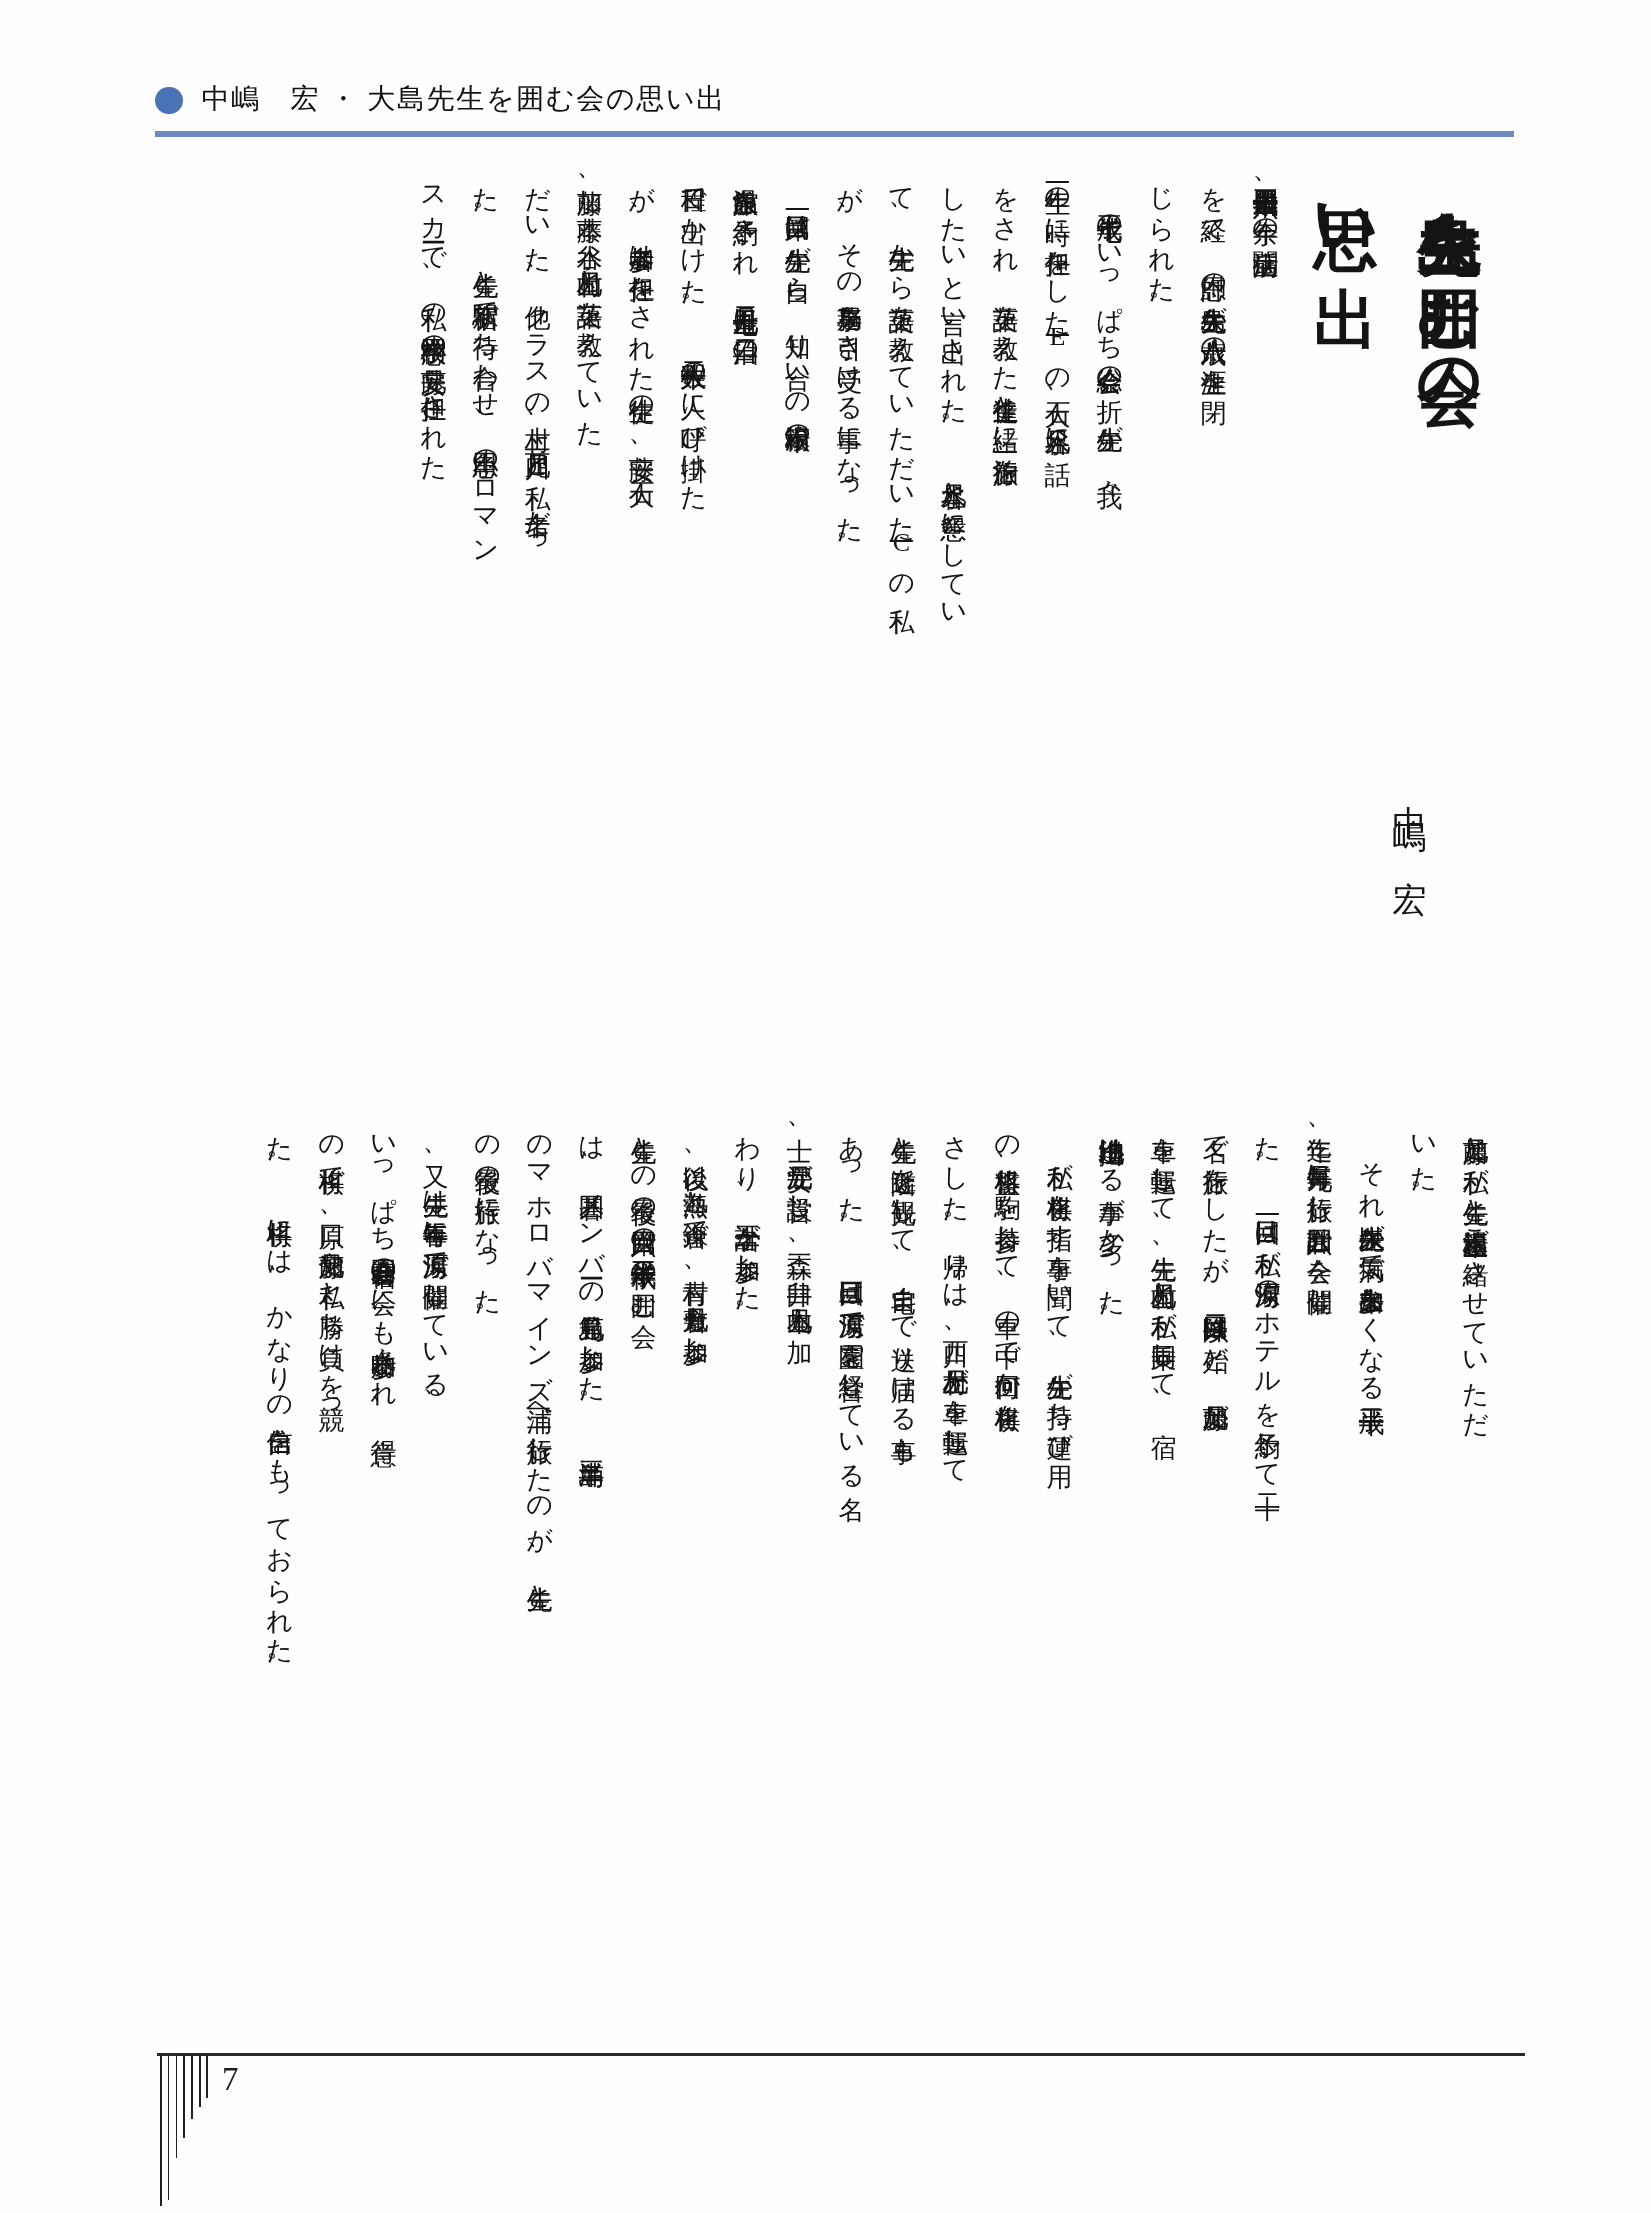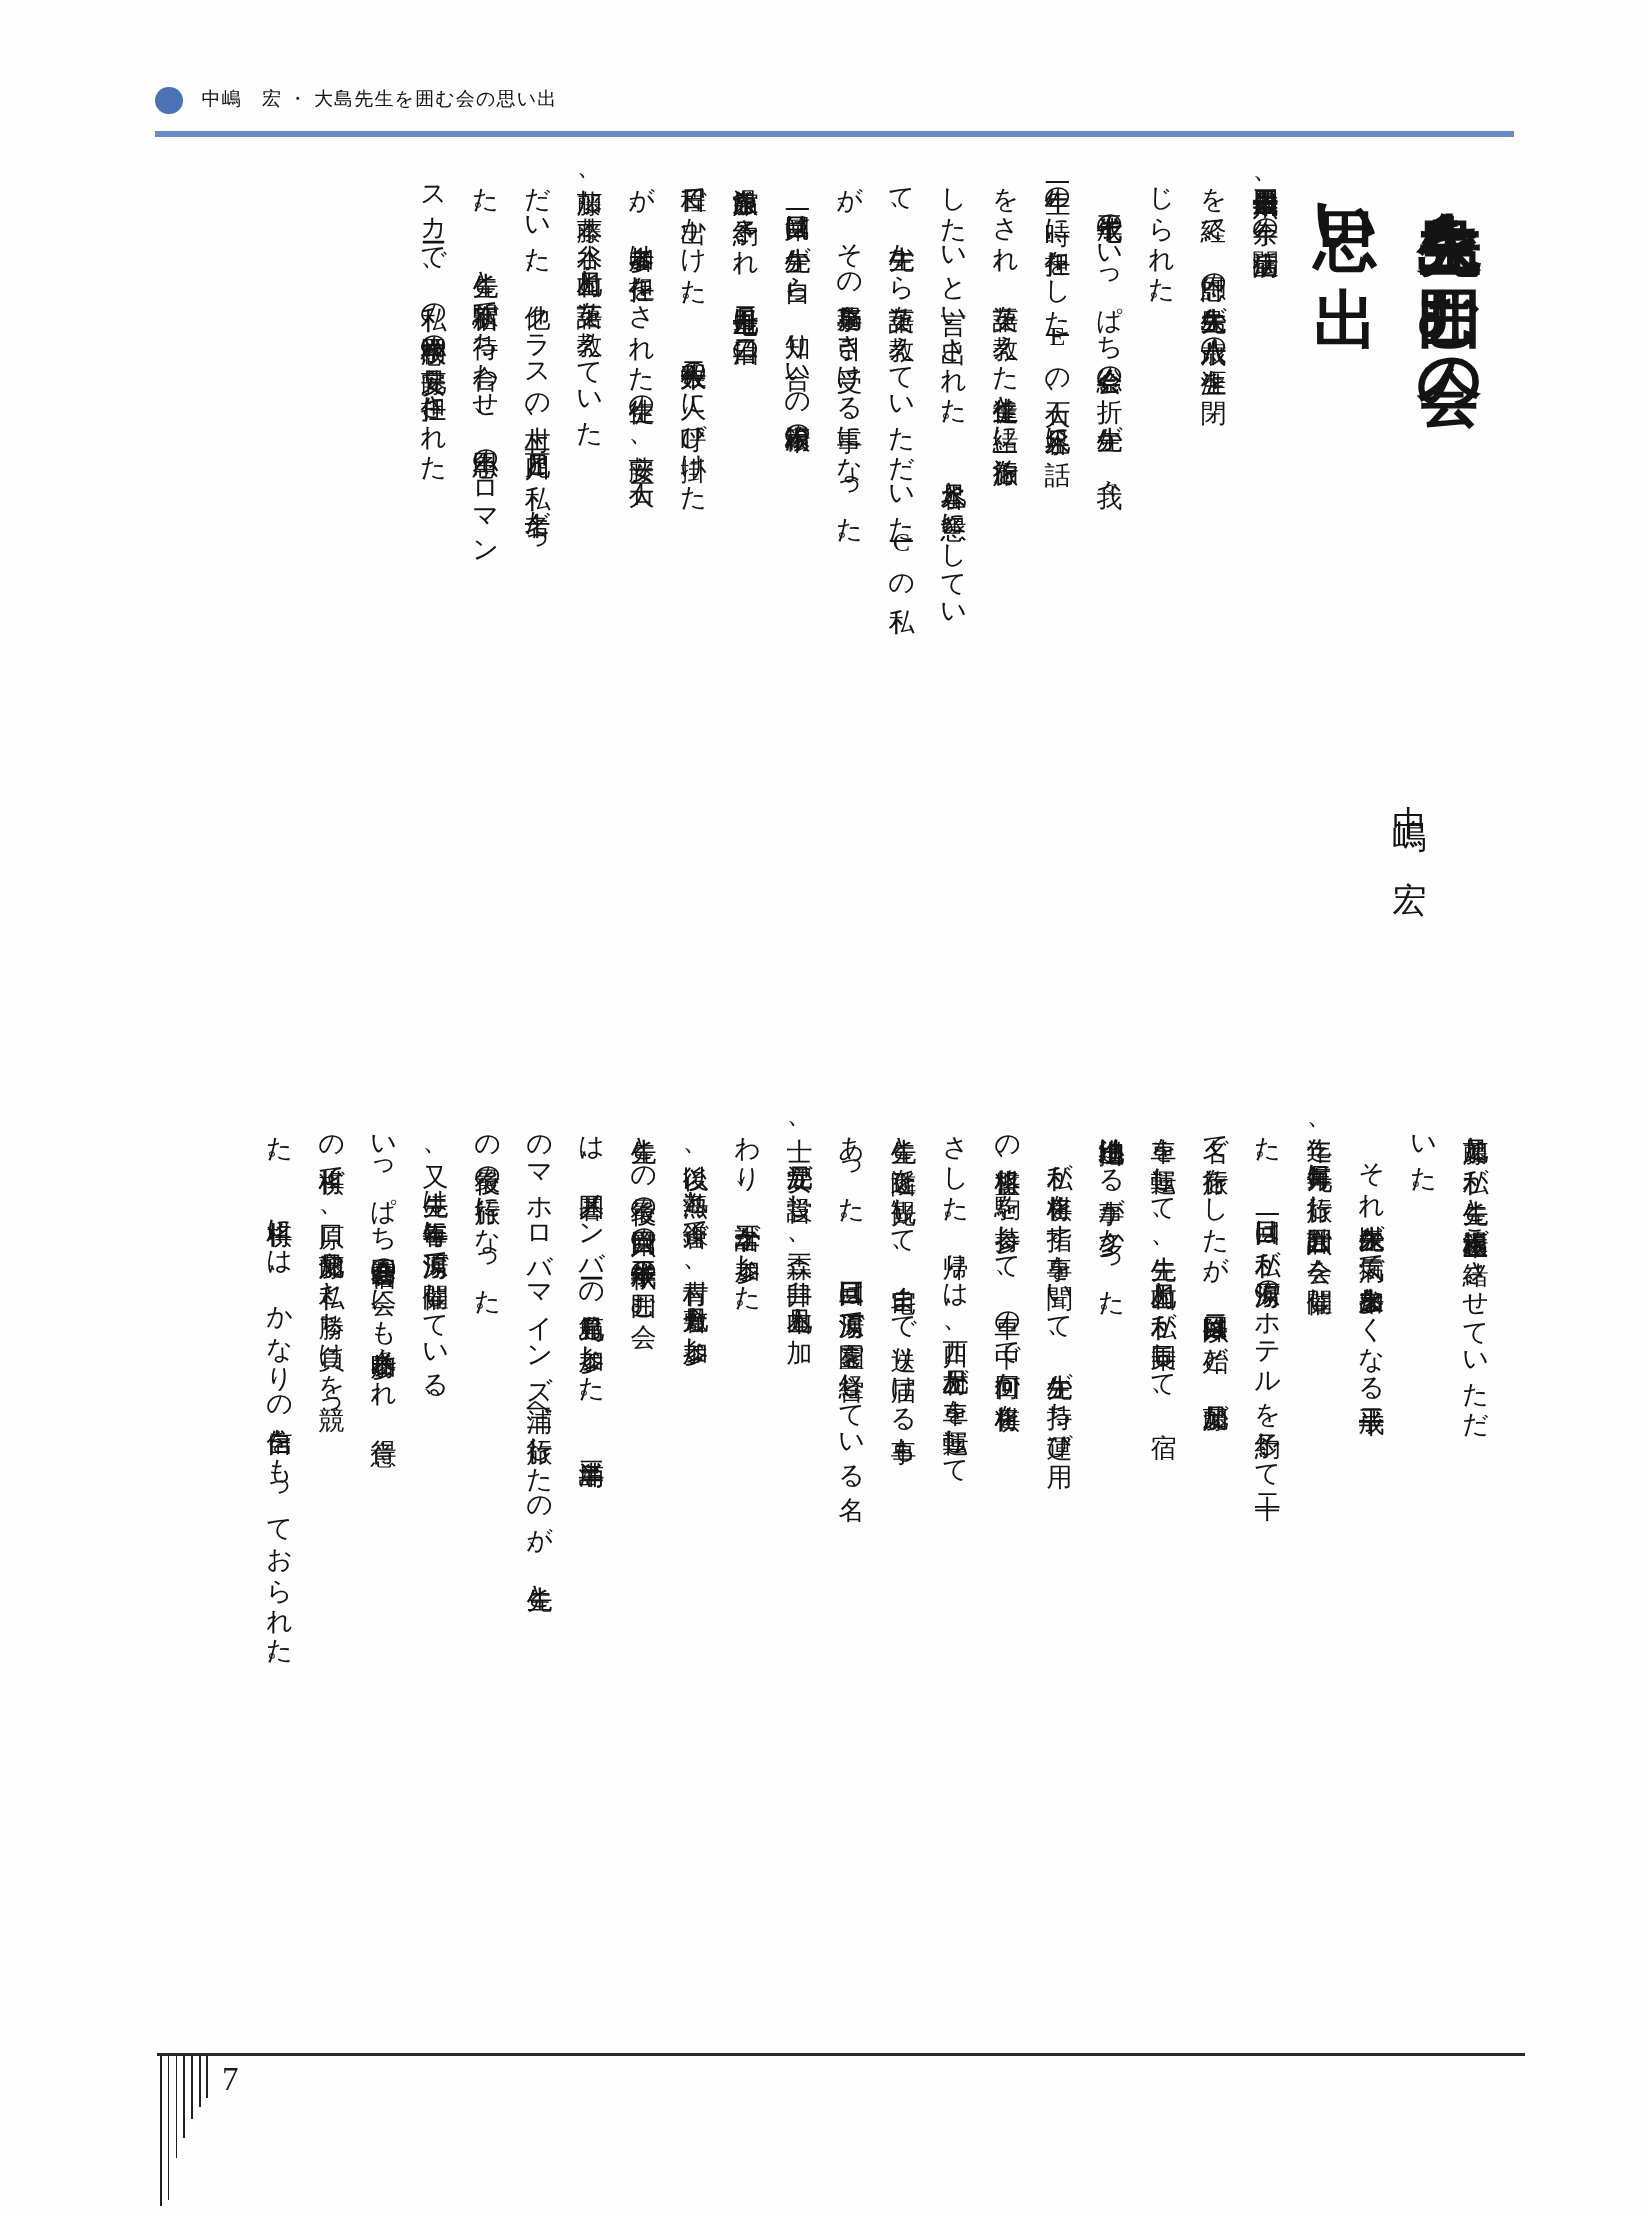--- a/index.html
+++ b/index.html
@@ -16,21 +16,21 @@
     display:flex;align-items:center;gap:19px;
     height:40px;
   }
   .runhead-dot{
     width:27.5px;height:27.5px;border-radius:50%;
     background:#4a73b5;
     display:block;flex:0 0 auto;
     margin-top:3.4px;
   }
   .runhead-text{
-    font-size:19px;letter-spacing:.06em;white-space:nowrap;
+    font-size:28px;letter-spacing:.06em;white-space:nowrap;
     font-family:"Liberation Serif","DejaVu Serif",serif;
     color:#121212;
   }
 
   
   .header-rule{
     position:absolute;left:155px;top:131px;width:1359px;height:6px;
     background:#5c7fc0;opacity:.92;
   }
 

